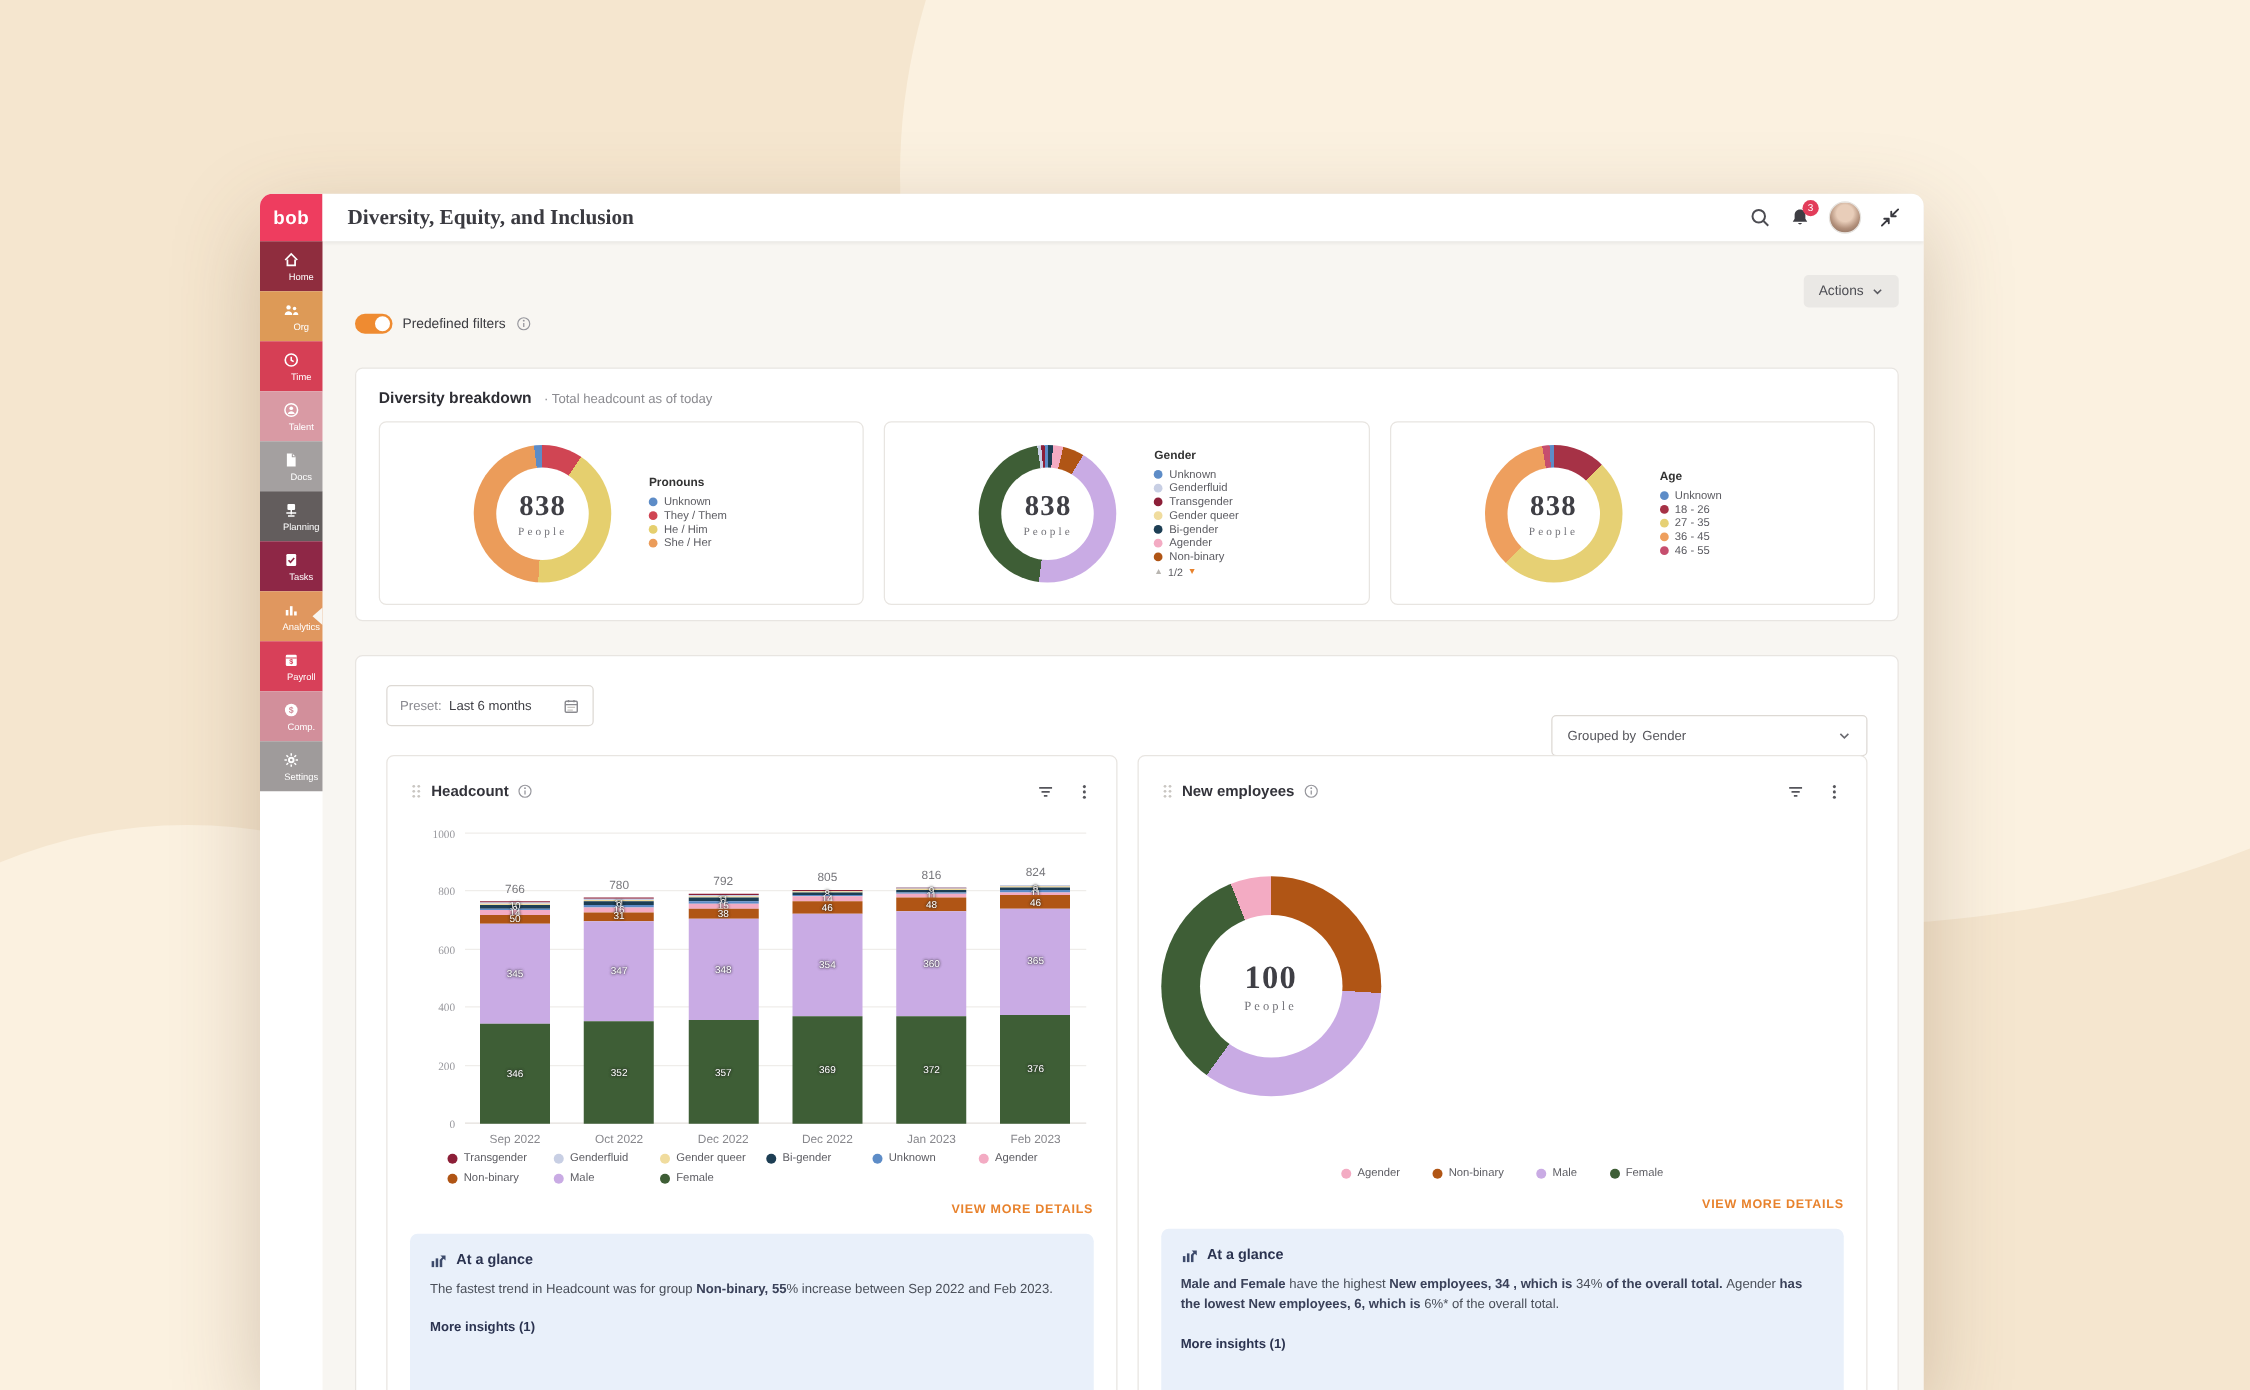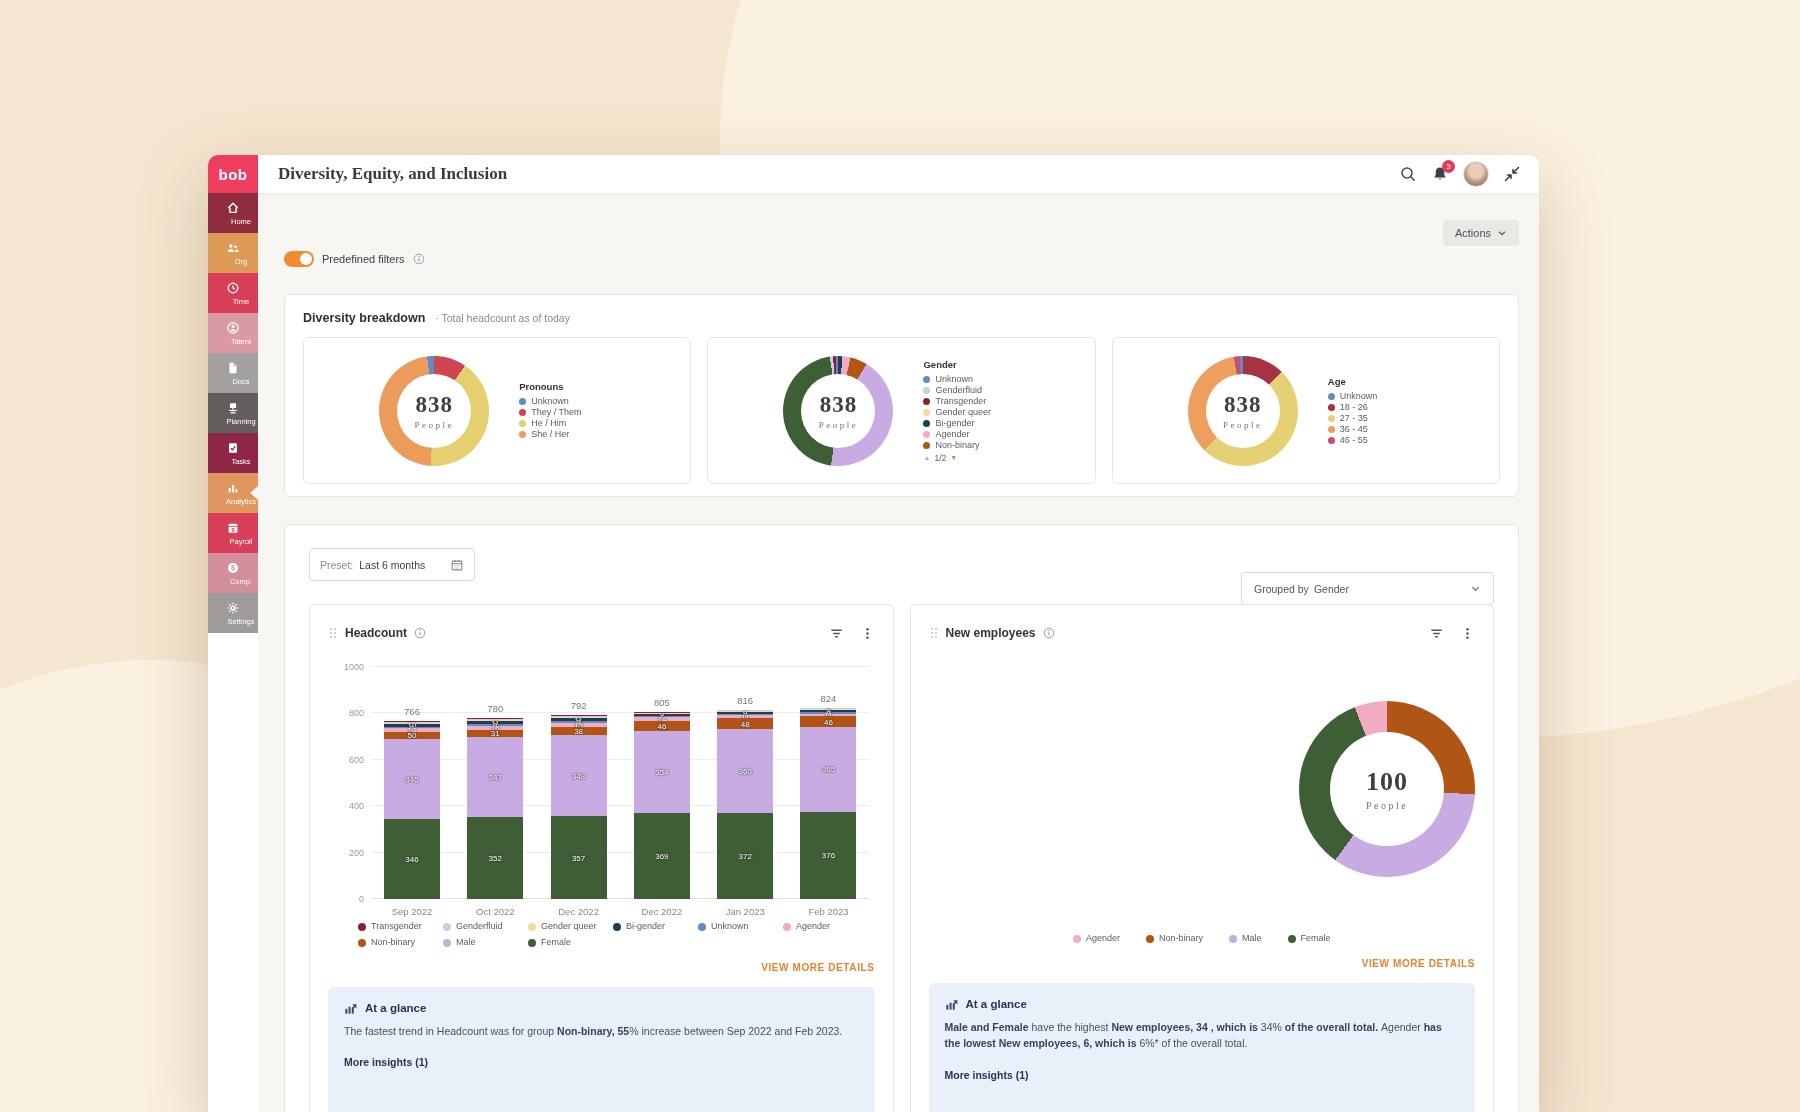--- a/index.html
+++ b/index.html
@@ -94,21 +94,21 @@
   .ch-head { display:flex; align-items:center; gap:7px; height:24px; }
   .drag { width:10px; height:14px; cursor:grab; } .drag svg { width:10px; height:14px; display:block; }
   .ch-title { font-size:12px; font-weight:bold; color:#33333a; }
   .ch-tools { margin-left:auto; display:flex; align-items:center; gap:16px; }
   .ch-tools .t-ico { width:15px; height:15px; cursor:pointer; } .ch-tools .t-ico svg { width:15px; height:15px; display:block; }
 
   
   .hc-plot { position:relative; height:232px; margin:22px 6px 22px 44px; }
   .grid-line { position:absolute; left:0; right:0; height:1px; background:#efedea; }
   .grid-line.zero { background:#e3e0dc; }
-  .ytick { position:absolute; left:-42px; width:34px; text-align:right; font-size:9px; color:#9a9a9f; transform:translateY(-50%); }
+  .ytick { position:absolute; left:-42px; width:34px; text-align:right; font-size:9px; color:#9a9a9f; transform:translateY(-50%);font-family:Liberation Serif, serif; }
   .hc-cols { position:absolute; left:0; right:0; bottom:0; top:0; display:flex;
              justify-content:space-between; align-items:flex-end; padding:0 12px; }
   .hc-col { width:56px; position:relative; display:flex; flex-direction:column; }
   .hc-seg { position:relative; width:100%; }
   .hc-seglab { position:absolute; left:50%; top:50%; transform:translate(-50%,-50%); font-size:8px;
                color:#fff; text-shadow:0 0 2px rgba(40,40,40,.85), 0 0 2px rgba(40,40,40,.85); white-space:nowrap; }
   .hc-total { position:absolute; top:-15px; left:50%; transform:translateX(-50%); font-size:9.5px; color:#77777c; }
   .hc-xlab { position:absolute; bottom:-18px; left:50%; transform:translateX(-50%); font-size:9.5px; color:#88888d; white-space:nowrap; }
 
   .hc-legend { margin:12px 0 0 30px; display:flex; flex-wrap:wrap; width:510px; row-gap:5px; }
@@ -120,21 +120,21 @@
 
   .glance { margin-top:14px; background:#e9f0fa; border-radius:6px; padding:14px 16px; height:175px; }
   .g-head { display:flex; align-items:center; gap:7px; }
   .g-head .g-ico { width:14px; height:14px; } .g-head .g-ico svg { width:14px; height:14px; display:block; }
   .g-title { font-size:11.5px; font-weight:bold; color:#2b3350; }
   .g-text { margin-top:8px; font-size:10.5px; color:#4a4f59; line-height:1.55; }
   .g-text b { color:#3a4159; }
   .g-more { margin-top:17px; font-size:10.5px; font-weight:bold; color:#2b3350; cursor:pointer; }
 
   
-  .ne-donut-row { margin-top:56px; display:flex; justify-content:flex-end;text-decoration:underline; }
+  .ne-donut-row { margin-top:56px; display:flex; justify-content:flex-start;text-decoration:underline; }
   .ne-wrap { position:relative; width:176px; height:176px; }
   .ne-wrap .donut { width:176px; height:176px; }
   .ne-legend { margin-top:56px; display:flex; justify-content:center; gap:26px; }
   .ne-legend .lg-item { font-size:9px; }
 </style>
 </head>
 <body>
 
 <div class="blob blob1"></div>
 <div class="blob blob2"></div>

